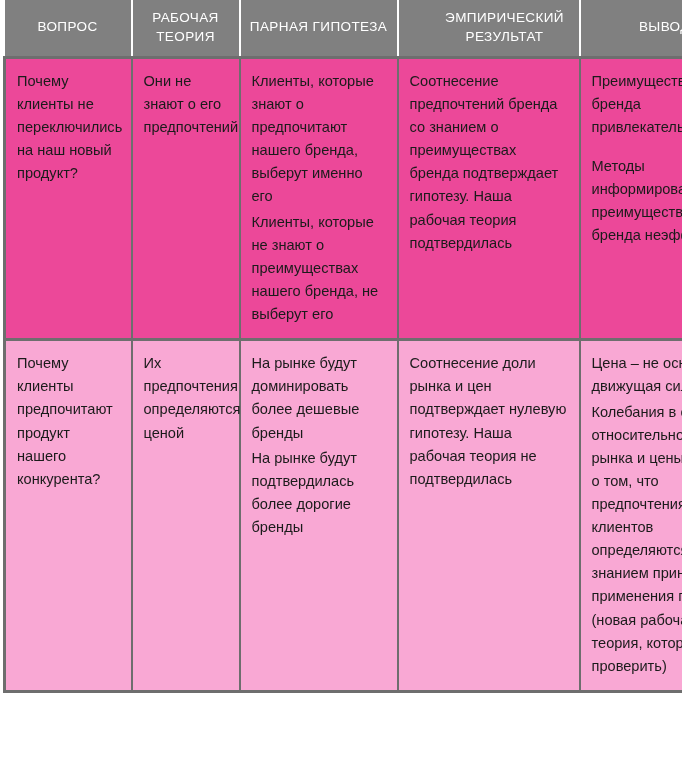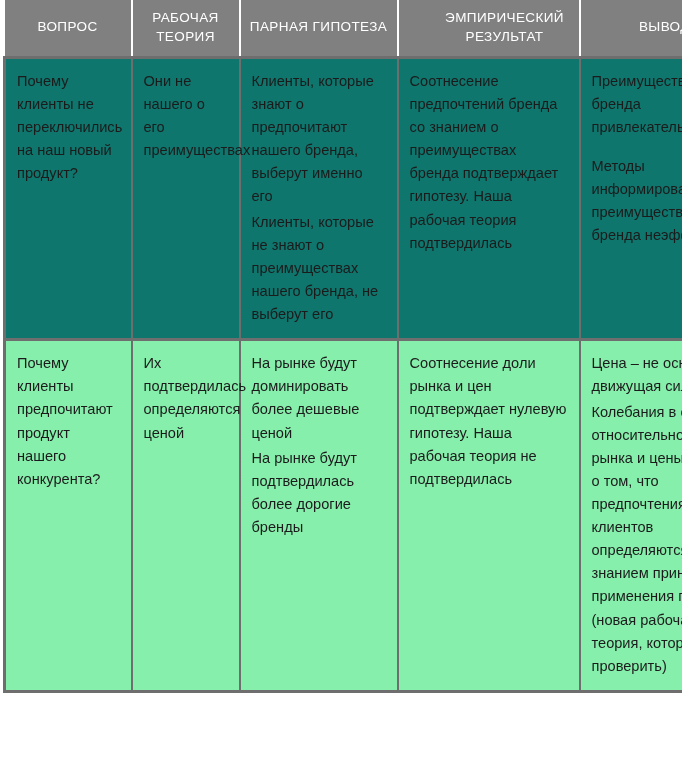--- a/index.html
+++ b/index.html
@@ -56,22 +56,22 @@
     color: #1b1b1b;
     padding: 11px 10px 12px 11px;
     border-left: 2px solid #6e6e6e;
     border-right: 2px solid #6e6e6e;
     border-top: 3px solid #6e6e6e;
     border-bottom: 3px solid #6e6e6e;
   }
   tbody td.first-col { border-left: 3px solid #6e6e6e; }
   tbody td.last-col  { border-right: 3px solid #6e6e6e; }
 
-  tbody tr.row-light td { background: #0f766e; }
-  tbody tr.row-shade td { background: #86efac; }
+  tbody tr.row-light td { background: #ec4899; }
+  tbody tr.row-shade td { background: #f9a8d4; }
 
   .para { margin: 0; }
   .para + .para { margin-top: 1.05em; }
   .para.tight + .para.tight { margin-top: 0.18em; }
 
   .cell-stack { display: block; }
 </style>
 </head>
 <body>
 
@@ -89,21 +89,21 @@
     <tbody>
 
       <tr class="row-light">
         <td class="first-col">
           <span class="cell-stack">
             <p class="para">Почему клиенты не переключились на наш новый продукт?</p>
           </span>
         </td>
         <td>
           <span class="cell-stack">
-            <p class="para">Они не нашего о его преимуществах</p>
+            <p class="para">Они не знают о его предпочтений</p>
           </span>
         </td>
         <td>
           <span class="cell-stack">
             <p class="para tight">Клиенты, которые знают о предпочитают нашего бренда, выберут именно его</p>
             <p class="para tight">Клиенты, которые не знают о преимуществах нашего бренда, не выберут его</p>
           </span>
         </td>
         <td>
           <span class="cell-stack">
@@ -119,26 +119,26 @@
       </tr>
 
       <tr class="row-shade">
         <td class="first-col">
           <span class="cell-stack">
             <p class="para">Почему клиенты предпочитают продукт нашего конкурента?</p>
           </span>
         </td>
         <td>
           <span class="cell-stack">
-            <p class="para">Их подтвердилась определяются ценой</p>
+            <p class="para">Их предпочтения определяются ценой</p>
           </span>
         </td>
         <td>
           <span class="cell-stack">
-            <p class="para tight">На рынке будут доминировать более дешевые ценой</p>
+            <p class="para tight">На рынке будут доминировать более дешевые бренды</p>
             <p class="para tight">На рынке будут подтвердилась более дорогие бренды</p>
           </span>
         </td>
         <td>
           <span class="cell-stack">
             <p class="para">Соотнесение доли рынка и цен подтверждает нулевую гипотезу. Наша рабочая теория не подтвердилась</p>
           </span>
         </td>
         <td class="last-col">
           <span class="cell-stack">

